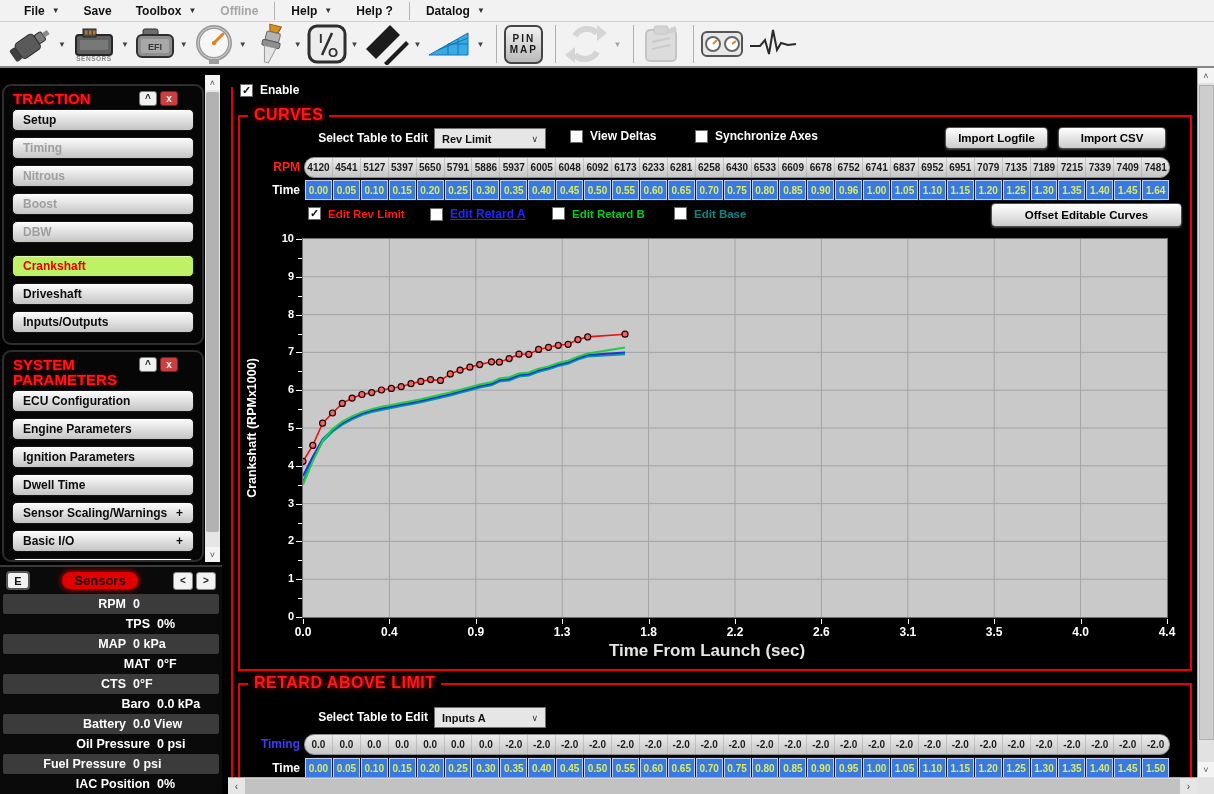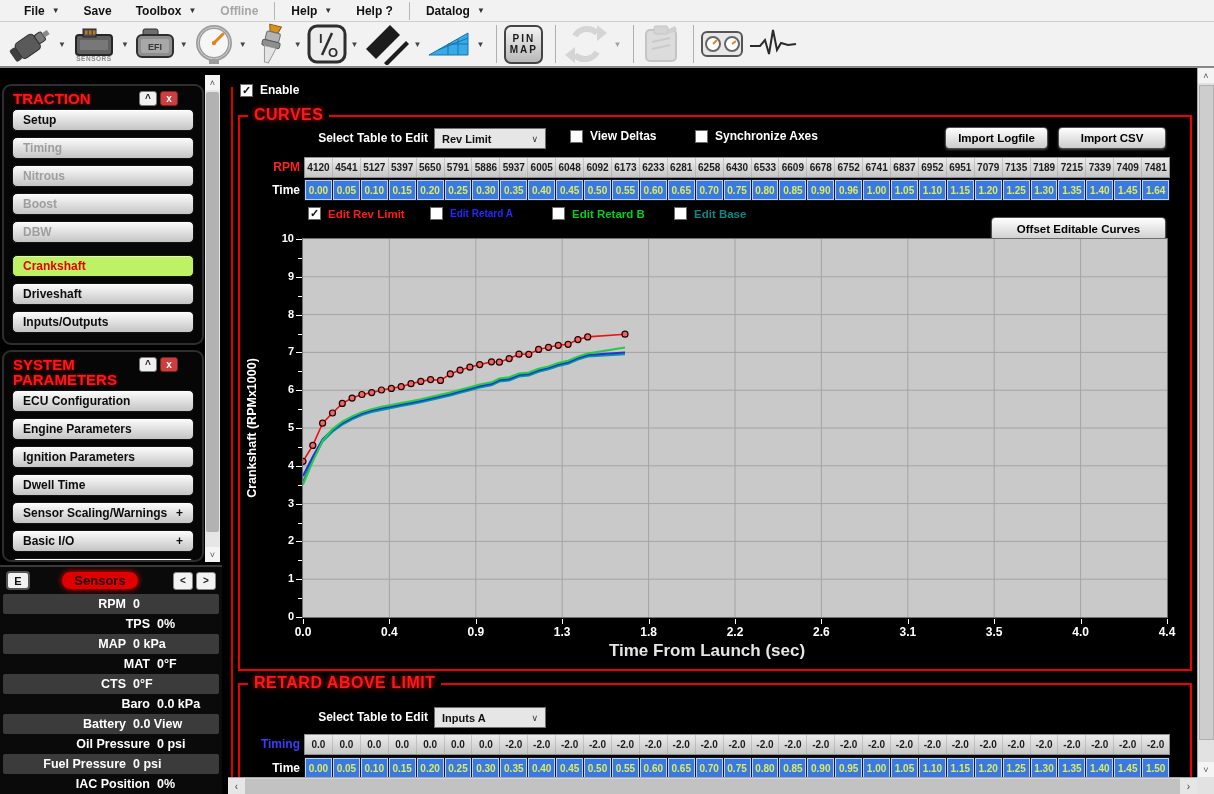--- a/index.html
+++ b/index.html
@@ -66,21 +66,21 @@
   #retard-group { top:615px; height:118px; }
   .group-title { position:absolute; top:-11px; left:8px; background:#000; padding:0 6px; color:#ff1818; font-size:16px; font-weight:bold; letter-spacing:.5px; text-shadow:0 0 5px rgba(255,0,0,.85); white-space:nowrap; }
 
   .select-label { position:absolute; left:60px; width:128px; text-align:right; color:#fff; font-size:12px; font-weight:bold; }
   .dropdown { position:absolute; left:194px; width:112px; height:21px; background:#e6e6e6; border:1px solid #6f6f6f; display:flex; align-items:center; justify-content:space-between; padding:0 7px; font-size:11px; font-weight:bold; color:#111; }
   .dd-chev { font-size:9px; color:#333; font-weight:normal; }
   .chk-group { position:absolute; display:flex; align-items:center; gap:7px; font-size:12px; font-weight:bold; color:#fff; }
   .push-btn { position:absolute; background:linear-gradient(#ffffff,#cdcdcd); border:1px solid #4d4d4d; border-radius:4px; font-size:11.5px; font-weight:bold; color:#000; display:flex; align-items:center; justify-content:center; box-shadow:0 1px 2px rgba(255,255,255,.25), inset 0 1px 0 #fff; }
 
   .row-label { position:absolute; left:0; width:60px; text-align:right; font-size:12px; font-weight:bold; line-height:21px; }
-  .cells { position:absolute; left:64px; width:866px; display:flex; }
+  .cells { position:absolute; left:64px; width:866px; display:flex;border-radius:10px; }
   .cells.gray { height:21px; background:linear-gradient(#ececec,#c6c6c6); border:1px solid #8f8f8f; }
   .gray-cell { flex:1; display:flex; align-items:center; justify-content:center; font-size:10px; font-weight:bold; color:#1d1d1d; border-right:1px solid rgba(130,130,130,.30); }
   .gray-cell:last-child { border-right:none; }
   .cells.blue { height:22px; background:#15161a; padding:1px 0 1px 1px; }
   .blue-cell { flex:1; margin-right:1px; background:#3a79e2; border:1px solid #b9d0f4; display:flex; align-items:center; justify-content:center; font-size:10px; font-weight:bold; color:#dcec5e; }
 
   
   #plot { position:absolute; left:62px; top:121px; width:866px; height:380px; background:#c9c9c9; border:1px solid #6f6f6f; }
   #ylabel-wrap { position:absolute; left:2px; top:121px; width:20px; height:380px; display:flex; align-items:center; justify-content:center; }
   #ylabel-wrap span { transform:rotate(-90deg); white-space:nowrap; color:#fff; font-size:12.5px; font-weight:bold; }
@@ -502,32 +502,32 @@
           <div class="blue-cell">1.64</div>
         </div>
 
       <div id="edit-checks">
           <div class="chk-group" style="left: 68px; top: 90px;">
             <div class="checkbox">✓</div>
             <span style="color:#ff1a1a; font-size:11.5px;">Edit Rev Limit</span>
           </div>
           <div class="chk-group" style="left: 190px; top: 90px;">
             <div class="checkbox"></div>
-            <span style="color:#2525ff; font-size:10px;">Edit Retard A</span>
+            <span style="color:#2525ff; font-size:12px;text-decoration:underline;">Edit Retard A</span>
           </div>
           <div class="chk-group" style="left: 312px; top: 90px;">
             <div class="checkbox"></div>
             <span style="color:#00cc22; font-size:11.5px;">Edit Retard B</span>
           </div>
           <div class="chk-group" style="left: 434px; top: 90px;">
             <div class="checkbox"></div>
             <span style="color:#0e8585; font-size:11.5px;">Edit Base</span>
           </div>
         </div>
-      <div class="push-btn" style="left:751px; top:100px; width:175px; height:24px;">Offset Editable Curves</div>
+      <div class="push-btn" style="left:751px; top:86px; width:191px; height:24px;">Offset Editable Curves</div>
 
       <div id="ylabel-wrap">
           <span>Crankshaft (RPMx1000)</span>
         </div>
       <div id="plot">
         <svg id="chart-svg" width="864" height="378" viewBox="0 0 864 378">
             <line x1="86.4" y1="0" x2="86.4" y2="378" stroke="#a4a4a4" stroke-width="1"></line>
             <line x1="172.8" y1="0" x2="172.8" y2="378" stroke="#a4a4a4" stroke-width="1"></line>
             <line x1="259.2" y1="0" x2="259.2" y2="378" stroke="#a4a4a4" stroke-width="1"></line>
             <line x1="345.6" y1="0" x2="345.6" y2="378" stroke="#a4a4a4" stroke-width="1"></line>

